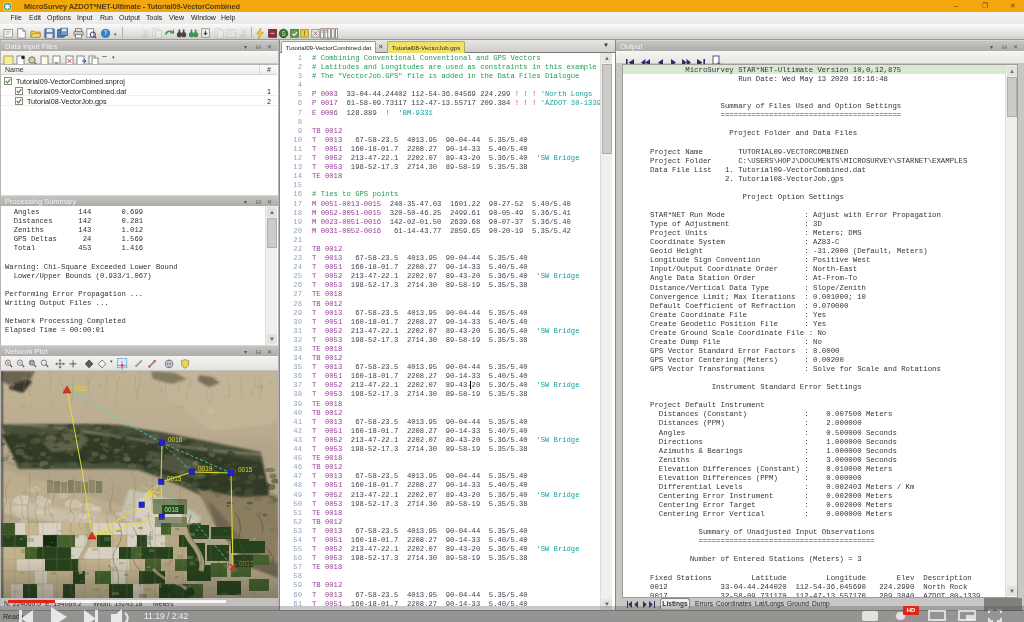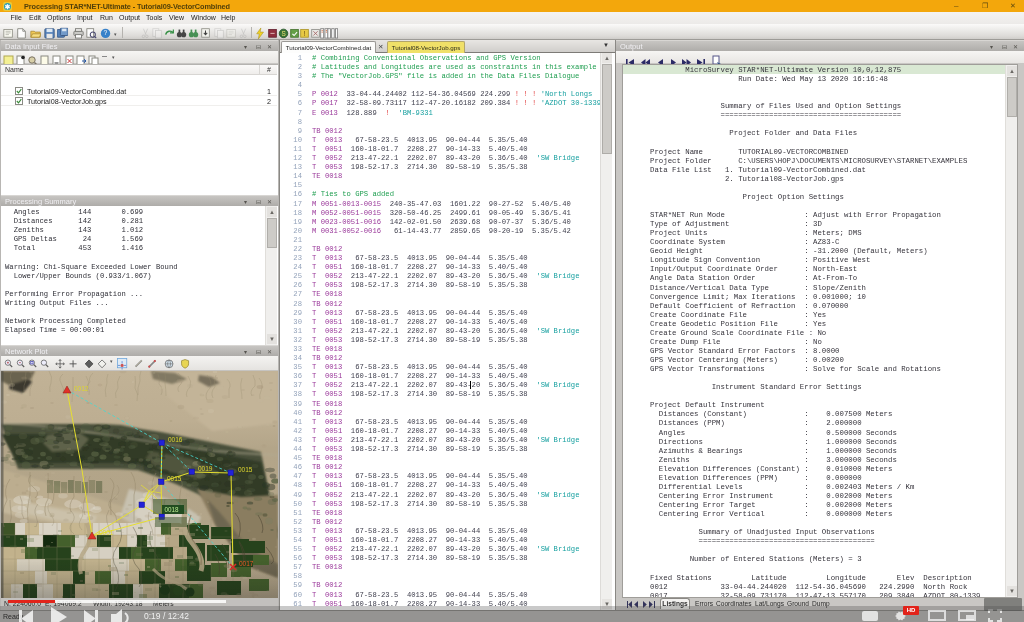--- a/index.html
+++ b/index.html
@@ -9,21 +9,21 @@
 i{font-style:normal;}
 .k{color:#9b3a9b;} .n{color:#41414f;} .c{color:#1f9e50;} .r{color:#e03838;} .s{color:#17a0a0;}
 .hdr{position:absolute;background:linear-gradient(#c7c5c2,#aeaca9);color:#f0eff2;font-size:7.5px;line-height:11px;padding-left:4px;border-top:1px solid #d8d6d3;}
 .hico{position:absolute;top:3px;color:#56544f;font-size:6px;line-height:6px;}
 </style></head>
 <body>
 
 <div class="abs" style="left:0;top:0;width:1024px;height:12px;background:#f3a70c;"></div>
 <div class="abs" style="left:3px;top:1.5px;width:9px;height:9px;border-radius:2px;background:#e8c93a;"></div>
 <div class="abs" style="left:4px;top:2.5px;width:7px;height:7px;border-radius:50%;background:#2a9bb5;color:#fff;font-size:6.5px;line-height:7px;text-align:center;font-weight:bold;">✱</div>
-<div class="abs" style="left:24px;top:2px;font-size:7.35px;color:#52400a;font-weight:bold;letter-spacing:-0.1px;">Processing STAR*NET-Ultimate - Tutorial09-VectorCombined</div>
+<div class="abs" style="left:24px;top:2px;font-size:7.35px;color:#52400a;font-weight:bold;letter-spacing:-0.1px;">MicroSurvey AZDOT*NET-Ultimate - Tutorial09-VectorCombined</div>
 <div class="abs" style="left:952px;top:1px;width:70px;height:10px;color:#5e4a10;font-size:8px;line-height:10px;">
     <span style="position:absolute;left:2px;">–</span>
     <span style="position:absolute;left:30px;font-size:7px;">❐</span>
     <span style="position:absolute;left:58px;font-size:7px;">✕</span>
   </div>
 
 <div class="abs" style="left:0;top:12px;width:1024px;height:12px;background:linear-gradient(#f4f3f2,#eceae8);color:#1d1d1d;font-size:7px;line-height:12px;">
 <span class="abs" style="left:10.5px;">File</span>
     <span class="abs" style="left:29px;">Edit</span>
     <span class="abs" style="left:47px;">Options</span>
@@ -184,20 +184,27 @@
       <rect x="1" y="1" width="6" height="8" fill="#fff" stroke="#8a8a82"></rect>
       <rect x="4" y="3" width="6" height="7" fill="#fff" stroke="#8a8a82"></rect>
     </svg></div>
 <div class="abs" style="left:102px;top:56px;width:5px;height:1px;background:#888;"></div>
 <div class="abs" style="left:112px;top:54px;font-size:5px;color:#555;">▾</div>
 <div class="abs" style="left:1px;top:64px;width:277px;height:131px;background:#fff;border-top:1px solid #b5b3b0;">
   <div class="abs" style="left:0;top:0;width:276px;height:10px;background:linear-gradient(#fbfaf9,#efedeb);border-bottom:1px solid #d8d6d3;font-size:7px;color:#333;">
       <span class="abs" style="left:4px;top:1px;">Name</span>
       <span class="abs" style="left:266px;top:1px;">#</span>
       <div class="abs" style="left:258px;top:0;width:1px;height:10px;background:#d8d6d3;"></div>
+    </div>
+  <div class="abs" style="left:0;top:11px;width:276px;height:10px;font-size:7.2px;color:#222;">
+      <svg class="abs" style="left:3px;top:1px;" width="8" height="8">
+        <rect x="0.5" y="0.5" width="7" height="7" fill="#fff" stroke="#8a8a84"></rect>
+        <path d="M1.8 4l1.7 1.8 2.8-3.6" fill="none" stroke="#3a8a3a" stroke-width="1.1"></path>
+      </svg>
+      <span class="abs" style="left:15px;top:1px;">Tutorial09-VectorCombined.snproj</span>
     </div>
   <div class="abs" style="left:0;top:21px;width:276px;height:10px;font-size:7.2px;color:#222;border-bottom:1px solid #f0efed;">
       <svg class="abs" style="left:14px;top:1px;" width="8" height="8">
         <rect x="0.5" y="0.5" width="7" height="7" fill="#fff" stroke="#8a8a84"></rect>
         <path d="M1.8 4l1.7 1.8 2.8-3.6" fill="none" stroke="#3a8a3a" stroke-width="1.1"></path>
       </svg>
       <span class="abs" style="left:26px;top:1px;">Tutorial09-VectorCombined.dat</span>
       <span class="abs" style="left:266px;top:1px;">1</span>
     </div>
   <div class="abs" style="left:0;top:31px;width:276px;height:10px;font-size:7.2px;color:#222;border-bottom:1px solid #f0efed;">
@@ -1096,36 +1103,36 @@
 53
 54
 55
 56
 57
 58
 59
 60
 61
 62</pre>
- <pre class="abs" style="left:32px;top:1px;font-size:7.2px;line-height:9.1px;color:#3d3d48;"><i class="c"># Combining Conventional Observations and GPS Version</i>
+ <pre class="abs" style="left:32px;top:1px;font-size:7.2px;line-height:9.1px;color:#3d3d48;"><i class="c"># Combining Conventional Conventional and GPS Vectors</i>
 <i class="c"># Latitudes and Longitudes are used as constraints in this example</i>
 <i class="c"># The "VectorJob.GPS" file is added in the Data Files Dialogue</i>
 
-<i class="k">P 0012</i><i class="n">  33-04-44.24402 112-54-36.04569 224.299 </i><i class="r">! ! !</i><i class="n"> </i><i class="s">'North Longs</i>
-<i class="k">P 0017</i><i class="n">  32-58-09.73117 112-47-20.16182 209.384 </i><i class="r">! ! !</i><i class="n"> </i><i class="s">'AZDOT 30-1339</i>
-<i class="k">E 0013</i><i class="n">  128.889  </i><i class="r">!</i><i class="n">  </i><i class="s">'BM-9331</i>
+<i class="k">P 0003</i><i class="n">  33-04-44.24402 112-54-36.04569 224.299 </i><i class="r">! ! !</i><i class="n"> </i><i class="s">'North Longs</i>
+<i class="k">P 0017</i><i class="n">  61-58-09.73117 112-47-13.55717 209.384 </i><i class="r">! ! !</i><i class="n"> </i><i class="s">'AZDOT 30-1339</i>
+<i class="k">E 0006</i><i class="n">  128.889  </i><i class="r">!</i><i class="n">  </i><i class="s">'BM-9331</i>
 
 <i class="k">TB 0012</i>
 <i class="k">T  0013</i><i class="n">   67-58-23.5  4013.95  90-04-44  5.35/5.40</i>
 <i class="k">T  0051</i><i class="n">  160-18-01.7  2208.27  90-14-33  5.40/5.40</i>
 <i class="k">T  0052</i><i class="n">  213-47-22.1  2202.07  89-43-20  5.36/5.40  </i><i class="s">'SW Bridge</i>
 <i class="k">T  0053</i><i class="n">  198-52-17.3  2714.30  89-58-19  5.35/5.38</i>
 <i class="k">TE 0018</i>
 
-<i class="c"># Ties to GPS added</i>
+<i class="c"># Ties to GPS points</i>
 <i class="k">M 0051-0013-0015</i><i class="n">  240-35-47.03  1601.22  90-27-52  5.40/5.40</i>
 <i class="k">M 0052-0051-0015</i><i class="n">  320-50-46.25  2499.61  90-05-49  5.36/5.41</i>
 <i class="k">M 0023-0051-0016</i><i class="n">  142-02-01.50  2639.68  90-07-37  5.36/5.40</i>
 <i class="k">M 0031-0052-0016</i><i class="n">   61-14-43.77  2859.65  90-20-19  5.35/5.42</i>
 
 <i class="k">TB 0012</i>
 <i class="k">T  0013</i><i class="n">   67-58-23.5  4013.95  90-04-44  5.35/5.40</i>
 <i class="k">T  0051</i><i class="n">  160-18-01.7  2208.27  90-14-33  5.40/5.40</i>
 <i class="k">T  0052</i><i class="n">  213-47-22.1  2202.07  89-43-20  5.36/5.40  </i><i class="s">'SW Bridge</i>
 <i class="k">T  0053</i><i class="n">  198-52-17.3  2714.30  89-58-19  5.35/5.38</i>
@@ -1301,21 +1308,21 @@
 <svg class="abs" style="left:48px;top:607px;" width="20" height="20" fill="rgba(250,250,250,0.82)">
     <path d="M3 0l16 10L3 20z"></path>
   </svg>
 <svg class="abs" style="left:83px;top:609px;" width="22" height="18" fill="rgba(250,250,250,0.82)">
     <path d="M1 1l11 8V1h3v17h-3v-8L1 18z"></path>
   </svg>
 <svg class="abs" style="left:110px;top:609px;" width="20" height="18" fill="rgba(250,250,250,0.82)">
     <path d="M1 5h5l6-5v18l-6-5H1z"></path>
     <path d="M15 4a6 6 0 010 10" stroke="rgba(250,250,250,0.82)" fill="none" stroke-width="2"></path>
   </svg>
-<div class="abs" style="left:144px;top:611px;font-size:8.5px;color:rgba(255,255,255,0.85);">0:19 / 12:42</div>
+<div class="abs" style="left:144px;top:611px;font-size:8.5px;color:rgba(255,255,255,0.85);">11:19 / 2:42</div>
 <div class="abs" style="left:862px;top:611px;width:16px;height:10px;background:rgba(245,245,245,0.8);border-radius:2px;"></div>
 <svg class="abs" style="left:893px;top:609px;" width="14" height="13" fill="rgba(245,245,245,0.8)">
     <path d="M7 4a3 3 0 100 6 3 3 0 000-6zm6 3l-1.5-.9.3-1.7-1.7-.3L9.2 2.6 7.5 3.4 5.8 2.6 4.9 4.1l-1.7.3.3 1.7L2 7l1.5.9-.3 1.7 1.7.3.9 1.5 1.7-.8 1.7.8.9-1.5 1.7-.3-.3-1.7z"></path>
   </svg>
 <div class="abs" style="left:903px;top:606px;width:16px;height:9px;background:#e2231a;border-radius:1px;color:#fff;font-size:6px;font-weight:bold;text-align:center;line-height:9px;">HD</div>
 <div class="abs" style="left:928px;top:610px;width:18px;height:11px;border:2px solid rgba(245,245,245,0.75);"></div>
 <div class="abs" style="left:958px;top:610px;width:18px;height:11px;border:2px solid rgba(245,245,245,0.75);"></div>
 <div class="abs" style="left:966px;top:615px;width:8px;height:5px;background:rgba(245,245,245,0.75);"></div>
 <svg class="abs" style="left:988px;top:609px;" width="14" height="13" stroke="rgba(245,245,245,0.8)" stroke-width="2" fill="none">
     <path d="M1 4V1h4M9 1h4v3M13 9v3H9M5 12H1V9"></path>

